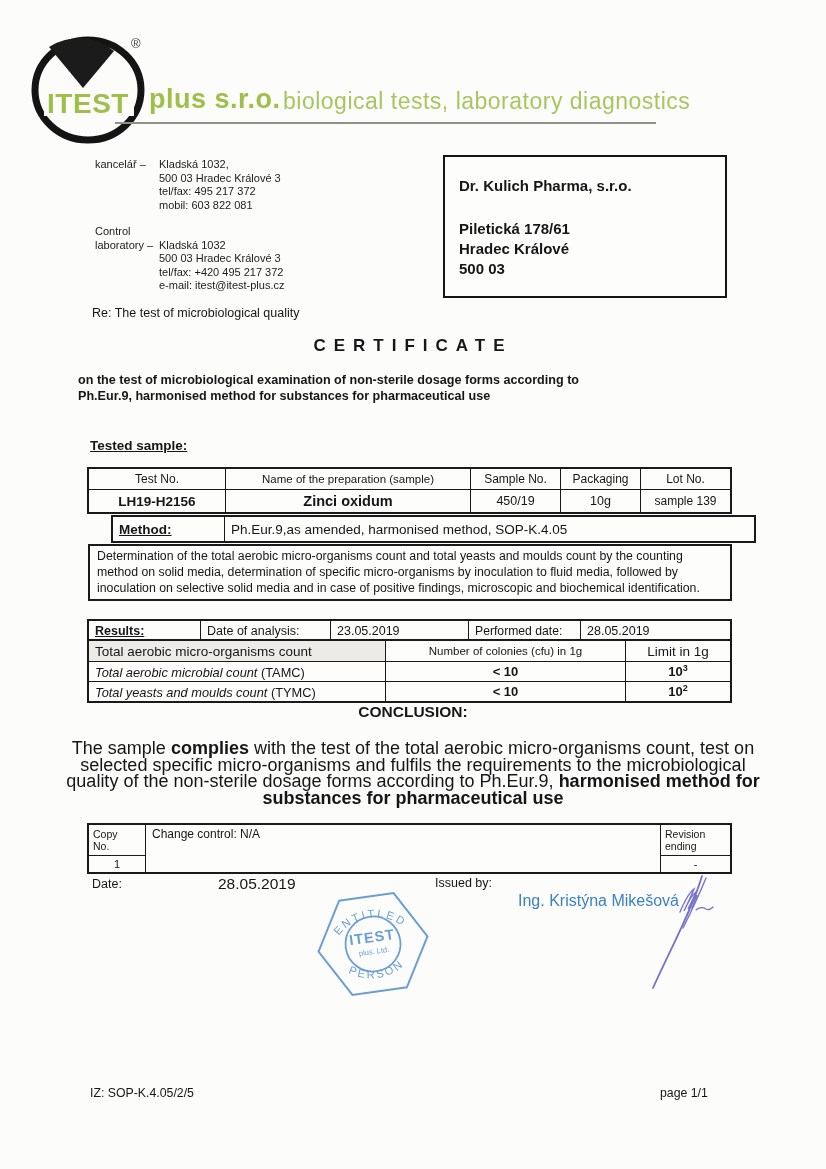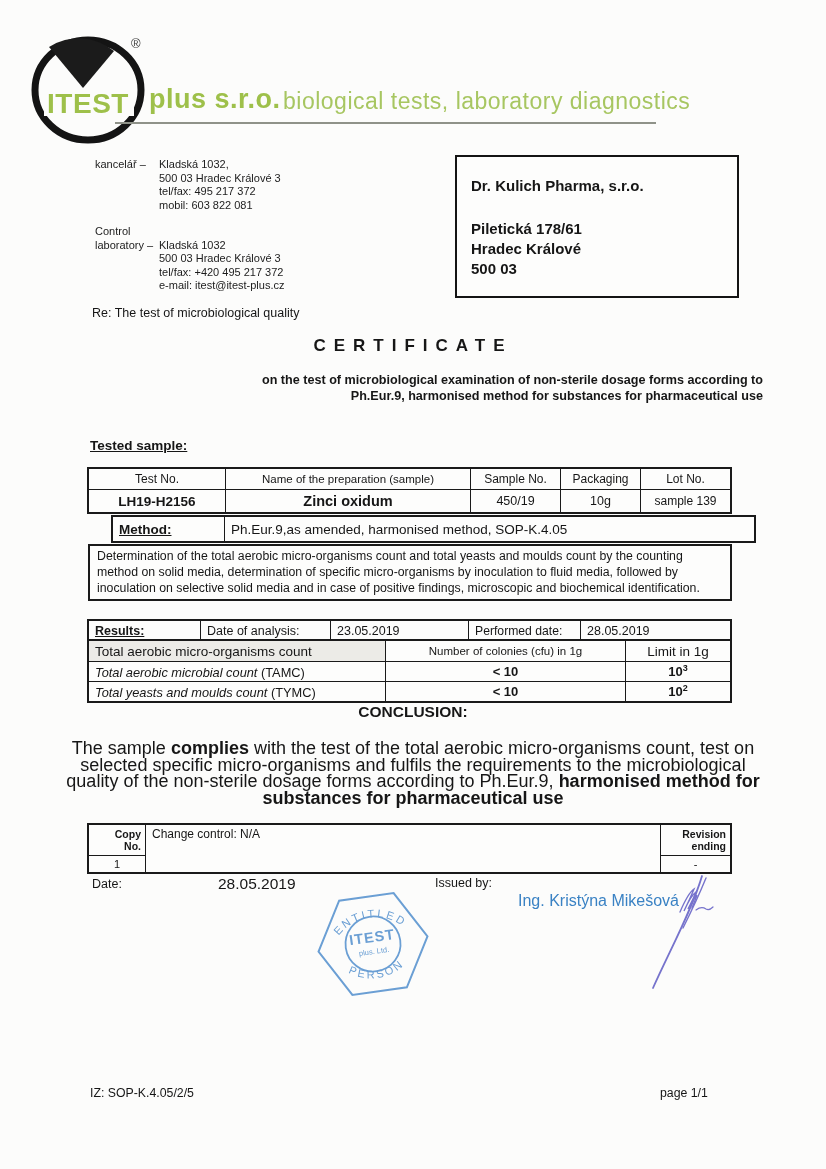--- a/index.html
+++ b/index.html
@@ -16,28 +16,28 @@
   .tagline  { left:283px; top:88px; font-size:23px; color:#a7c661; letter-spacing:0.5px; }
   .header-rule { left:115px; top:122px; width:541px; height:2px; background:#8f9289; }
 
   
   .contact { left:95px; top:158px; font-size:11px; line-height:13.5px; color:#1c1c1c; }
   .contact-block { display:flex; }
   .contact-label { width:64px; flex:0 0 64px; }
   .contact-pre { margin-top:13px; }
 
   
-  .recipient-box { left:455px; top:155px; width:280px; height:139px; border:2px solid #141414; background:#fdfdfc; }
+  .recipient-box { left:443px; top:155px; width:280px; height:139px; border:2px solid #141414; background:#fdfdfc; }
   .recipient-name { position:absolute; left:14px; top:20px; font-size:15px; font-weight:bold; }
   .recipient-addr { position:absolute; left:14px; top:62px; font-size:15px; font-weight:bold; line-height:20px; }
 
   .re-line { left:92px; top:306px; font-size:12.5px; }
 
   .doc-title { left:0; top:336px; width:100%; text-align:center; font-size:17px; font-weight:bold; letter-spacing:8px; }
-  .doc-subtitle { left:63px; top:373px; width:700px; text-align:right; font-size:12.6px; font-weight:bold; line-height:15.5px; }
+  .doc-subtitle { left:78px; top:373px; width:700px; text-align:left; font-size:12.6px; font-weight:bold; line-height:15.5px; }
 
   .section-heading { font-size:13.5px; font-weight:bold; text-decoration:underline; }
   .tested-heading { left:90px; top:438px; }
 
   
   table { border-collapse:collapse; table-layout:fixed; }
   td { border:1px solid #1a1a1a; padding:0 4px; overflow:hidden; white-space:nowrap; }
   .tbl { position:absolute; left:88px; width:642px; outline:2px solid #1a1a1a; outline-offset:-1px; background:#fdfdfc; }
   .t-sample { top:468px; }
   .t-sample td { text-align:center; }
@@ -66,21 +66,21 @@
   .res-row td { height:19px; }
   .res-it { font-style:italic; font-size:12.8px; padding-left:6px; }
   .res-val { font-weight:bold; font-size:13px; text-align:center; }
   sup { font-size:9px; }
 
   .conclusion-title { left:0; top:703px; width:100%; text-align:center; font-size:15.5px; font-weight:bold; }
   .conclusion-text { left:60px; top:740px; width:706px; text-align:center; font-size:18px; line-height:16.5px; }
 
   .t-copy { top:824px; }
   .t-copy td { white-space:normal; }
-  .copy-hdr { height:30px; font-size:10.5px; text-align:right; line-height:12px;font-weight:bold; }
+  .copy-hdr { height:30px; font-size:10.5px; text-align:left; line-height:12px; }
   .copy-val { height:16px; font-size:11px; text-align:center; }
   .change-cell { vertical-align:top; font-size:12px; padding:2px 6px; }
 
   .date-label { left:92px; top:877px; font-size:12.5px; }
   .date-value { left:218px; top:875px; font-size:15.5px; }
   .issued-label { left:435px; top:876px; font-size:12.5px; }
   .issuer-name { left:518px; top:892px; font-size:16px; color:#3a82c4; }
 
   .stamp-wrap { left:313px; top:884px; width:120px; height:120px; transform:rotate(-8deg); }
   .sig-wrap { left:638px; top:868px; width:95px; height:128px; }

